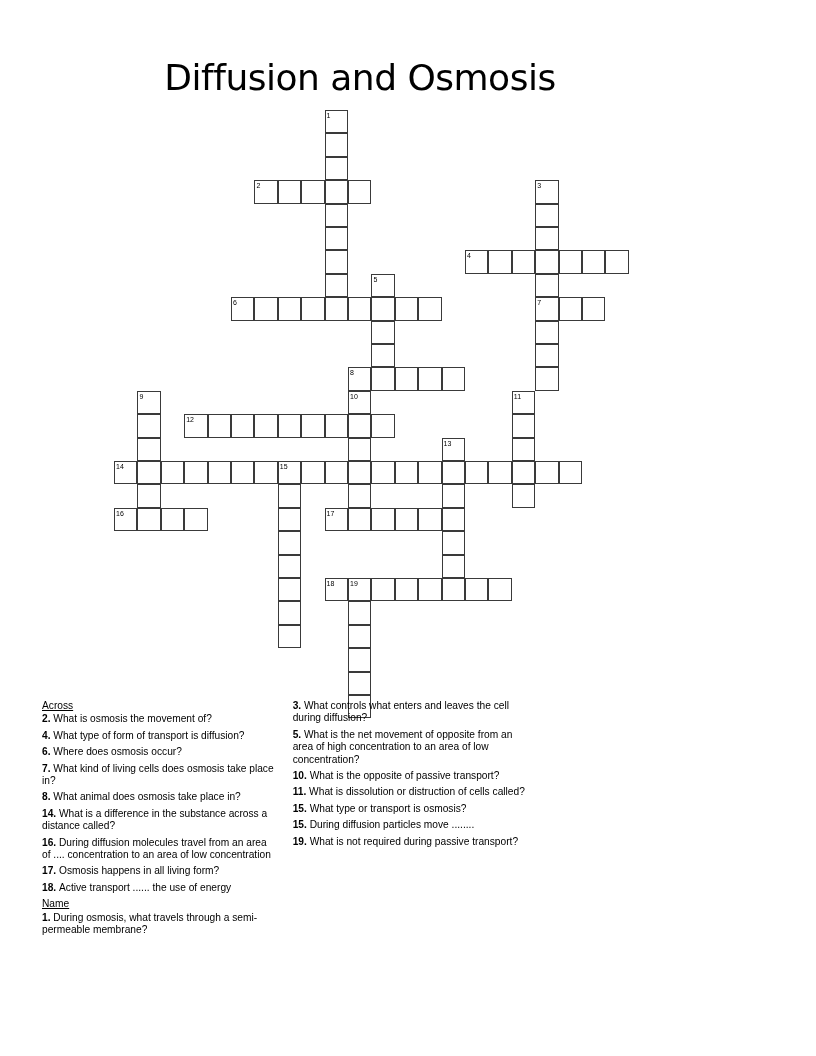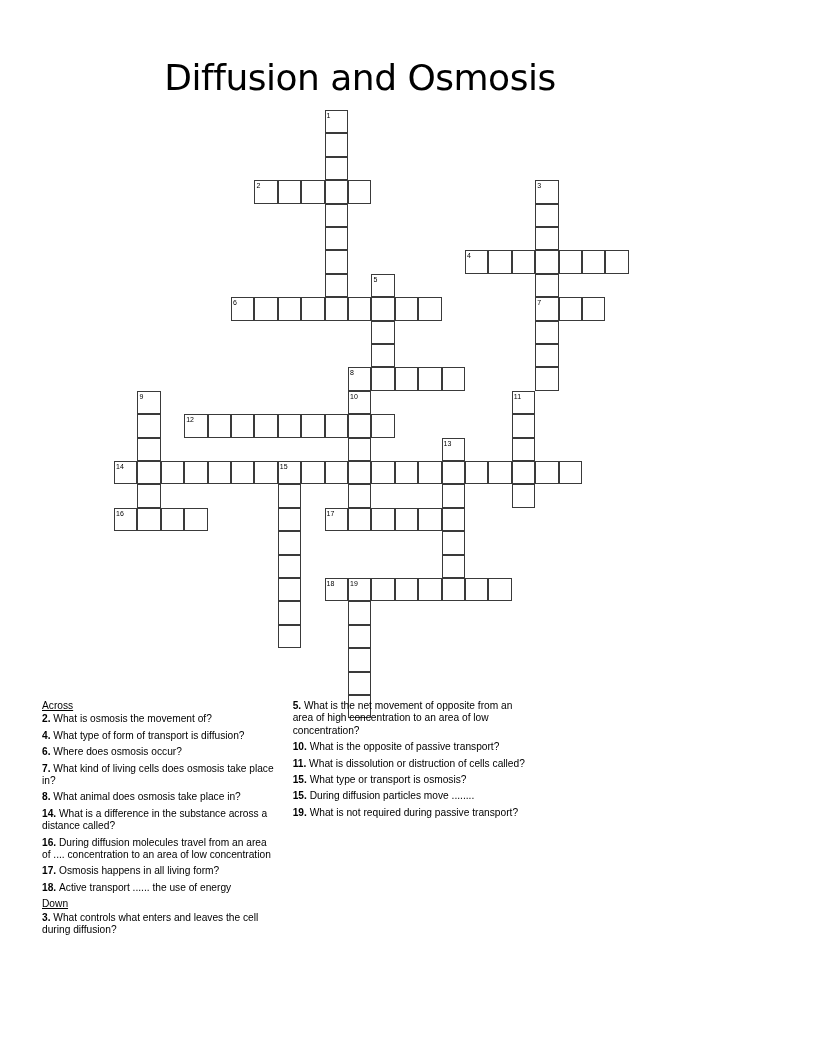--- a/index.html
+++ b/index.html
@@ -263,21 +263,22 @@
       <div class="clue-heading">Across</div>
       <p class="clue"><span class="n">2. </span><span>What is osmosis the movement of?</span></p>
       <p class="clue"><span class="n">4. </span><span>What type of form of transport is diffusion?</span></p>
       <p class="clue"><span class="n">6. </span><span>Where does osmosis occur?</span></p>
       <p class="clue"><span class="n">7. </span><span>What kind of living cells does osmosis take place in?</span></p>
       <p class="clue"><span class="n">8. </span><span>What animal does osmosis take place in?</span></p>
       <p class="clue"><span class="n">14. </span><span>What is a difference in the substance across a distance called?</span></p>
       <p class="clue"><span class="n">16. </span><span>During diffusion molecules travel from an area of .... concentration to an area of low concentration</span></p>
       <p class="clue"><span class="n">17. </span><span>Osmosis happens in all living form?</span></p>
       <p class="clue"><span class="n">18. </span><span>Active transport ...... the use of energy</span></p>
-      <div class="clue-heading">Down</div>
+      <div class="clue-heading">Name</div>
+      <p class="clue"><span class="n">1. </span><span>During osmosis, what travels through a semi- permeable membrane?</span></p>
       <p class="clue"><span class="n">3. </span><span>What controls what enters and leaves the cell during diffusion?</span></p>
       <p class="clue"><span class="n">5. </span><span>What is the net movement of opposite from an area of high concentration to an area of low concentration?</span></p>
       <p class="clue"><span class="n">10. </span><span>What is the opposite of passive transport?</span></p>
       <p class="clue"><span class="n">11. </span><span>What is dissolution or distruction of cells called?</span></p>
       <p class="clue"><span class="n">15. </span><span>What type or transport is osmosis?</span></p>
       <p class="clue"><span class="n">15. </span><span>During diffusion particles move ........</span></p>
       <p class="clue"><span class="n">19. </span><span>What is not required during passive transport?</span></p>
     </div>
 
 </div>

